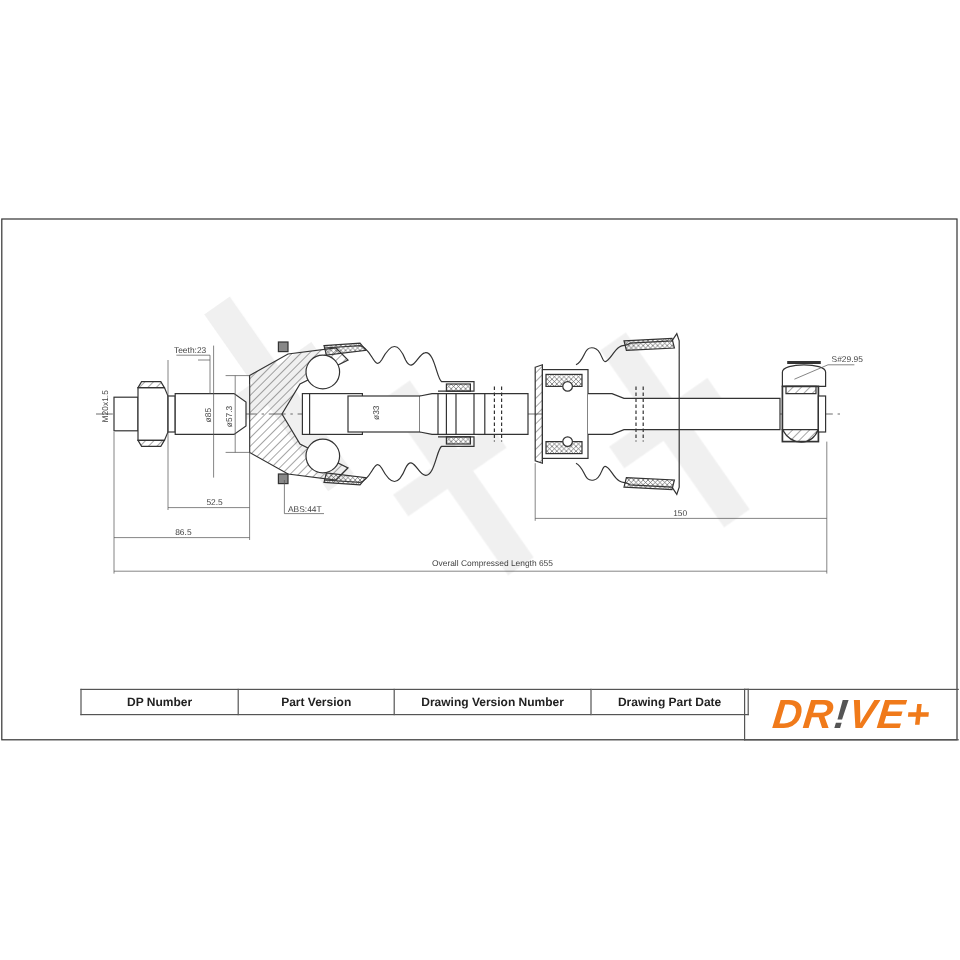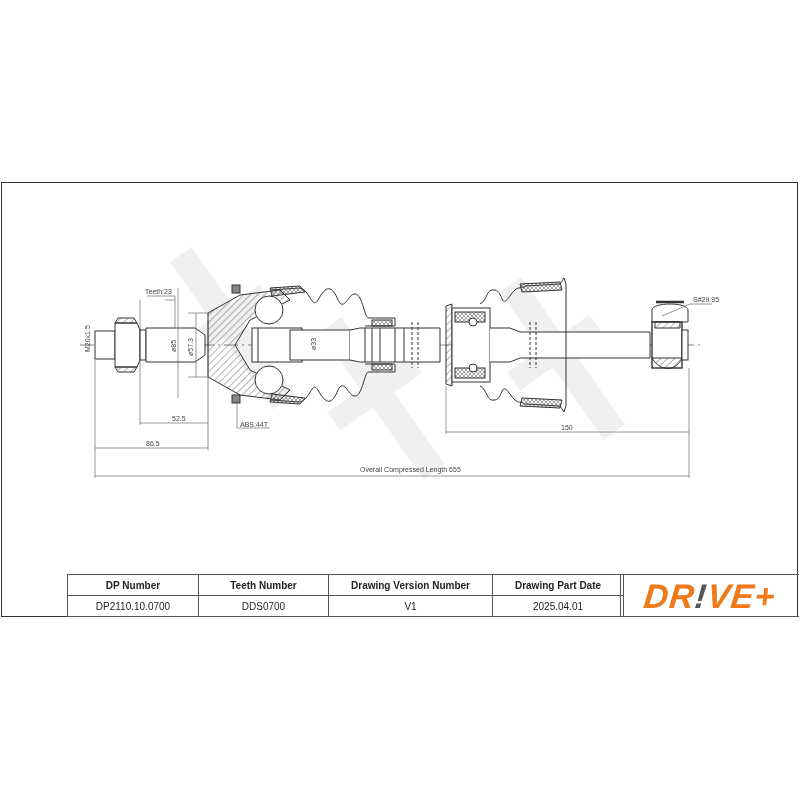--- a/index.html
+++ b/index.html
@@ -141,29 +141,23 @@
     <text class="dim" x="146" y="446">86.5</text>
     <text class="dim" x="561" y="430">150</text>
     <text class="dim" x="360" y="472">Overall Compressed Length 655</text>
   </g>
 </svg>
 
 <table class="title-table">
   <tbody>
       <tr>
     <td class="hdr" style="width:130px">DP Number</td>
-    <td class="hdr" style="width:129px">Teeth Number</td>
+    <td class="hdr" style="width:129px">Part Version</td>
     <td class="hdr" style="width:163px">Drawing Version Number</td>
     <td class="hdr" style="width:130px">Drawing Part Date</td>
-  </tr>
-  <tr>
-    <td>DP2110.10.0700</td>
-    <td>DDS0700</td>
-    <td>V1</td>
-    <td>2025.04.01</td>
   </tr>
 </tbody>
   </table>
 
 <div class="logo-cell">
   <div class="logo">
     <span class="o">DR</span><span class="g">!</span><span class="o">VE+</span>
   </div>
 </div>
 

